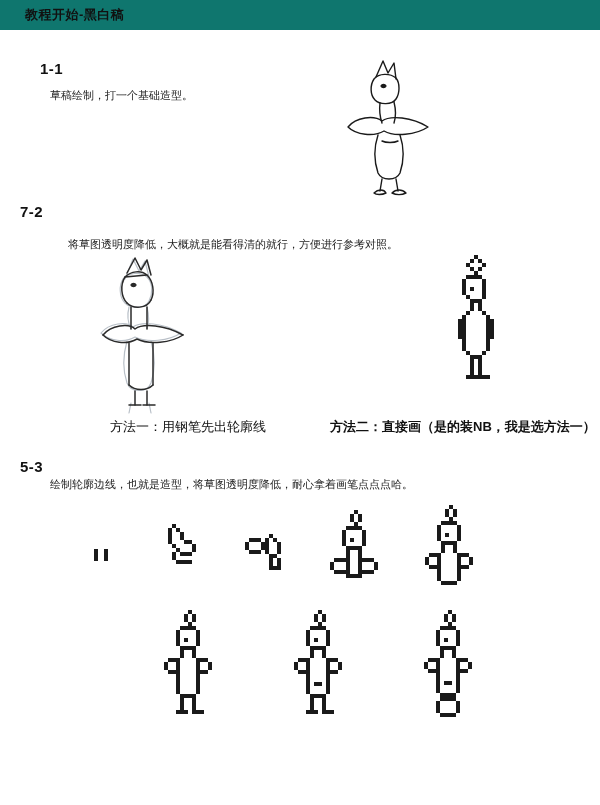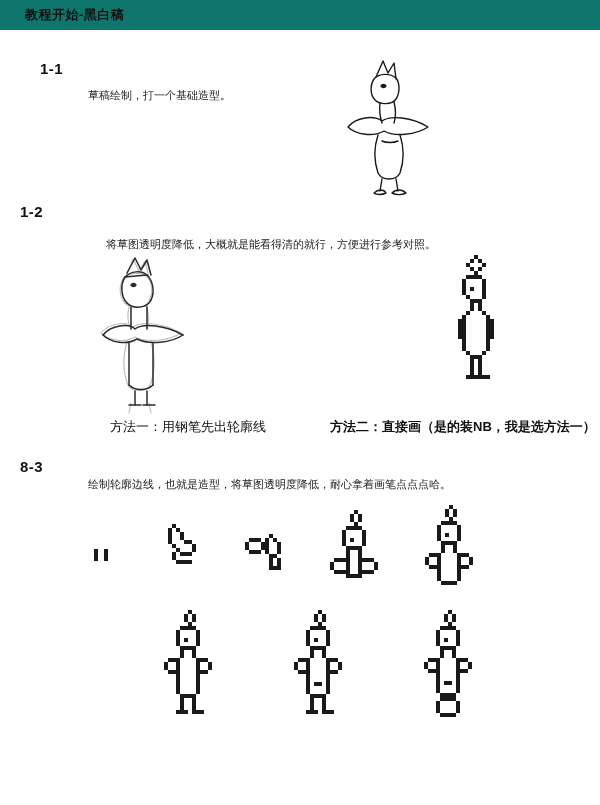--- a/index.html
+++ b/index.html
@@ -43,21 +43,20 @@
     font-weight: bold;
     color: #111111;
     letter-spacing: 0.5px;
   }
   .section-text {
     position: absolute;
     font-size: 11px;
     color: #222222;
     line-height: 1.4;
     white-space: nowrap;
-    margin-left: 38px;
   }
   .caption {
     position: absolute;
     font-size: 13px;
     color: #111111;
     white-space: nowrap;
     text-align: center;
   }
 
   
@@ -108,21 +107,21 @@
     <path d="M52 86 C56 88 64 88 68 86"></path>
 
     <path d="M52 124 L50 136"></path>
     <path d="M66 124 L68 136"></path>
 
     <path d="M44 138 C48 134 54 134 56 138 C52 140 46 140 44 138 Z"></path>
     <path d="M62 138 C66 134 72 134 76 138 C72 140 66 140 62 138 Z"></path>
   </svg>
 </div>
 
-<div class="section-label" id="sec12-label">1-2</div>
+<div class="section-label" id="sec12-label">7-2</div>
 <div class="section-text" id="sec12-text">将草图透明度降低，大概就是能看得清的就行，方便进行参考对照。</div>
 
 <div class="art" id="art-12a" style="left:95px; top:255px;">
   <svg width="110" height="160" viewBox="0 0 110 160" fill="none" stroke-linecap="round" stroke-linejoin="round">
     <g stroke="#b9c0c8" stroke-width="1.2">
       <path d="M30 24 L38 4 L44 16 L50 6 L54 22"></path>
       <path d="M28 24 C24 30 24 42 30 48 C36 54 50 54 54 46 C58 38 58 28 52 22 C45 16 33 18 28 24 Z"></path>
       <path d="M34 52 C32 60 33 68 36 74"></path>
       <path d="M52 52 C54 60 54 68 52 74"></path>
       <path d="M6 78 C14 68 32 66 38 72 C46 66 68 68 86 78 C74 86 52 88 40 82 C30 88 14 86 6 78 Z"></path>
@@ -204,21 +203,21 @@
 
       <rect x="18" y="60" width="6" height="2"></rect>
       <rect x="24" y="60" width="6" height="2"></rect>
     </g>
   </svg>
 </div>
 
 <div class="caption" id="sec12-cap1">方法一：用钢笔先出轮廓线</div>
 <div class="caption" id="sec12-cap2">方法二：直接画（是的装NB，我是选方法一）</div>
 
-<div class="section-label" id="sec13-label">8-3</div>
+<div class="section-label" id="sec13-label">5-3</div>
 <div class="section-text" id="sec13-text">绘制轮廓边线，也就是造型，将草图透明度降低，耐心拿着画笔点点点哈。</div>
 
 <div class="art" style="left:90px; top:545px;">
   <svg width="24" height="20" viewBox="0 0 12 10" shape-rendering="crispEdges">
     <g fill="#1a1a1a">
       <rect x="2" y="2" width="2" height="6"></rect>
       <rect x="7" y="2" width="2" height="6"></rect>
     </g>
   </svg>
 </div>

